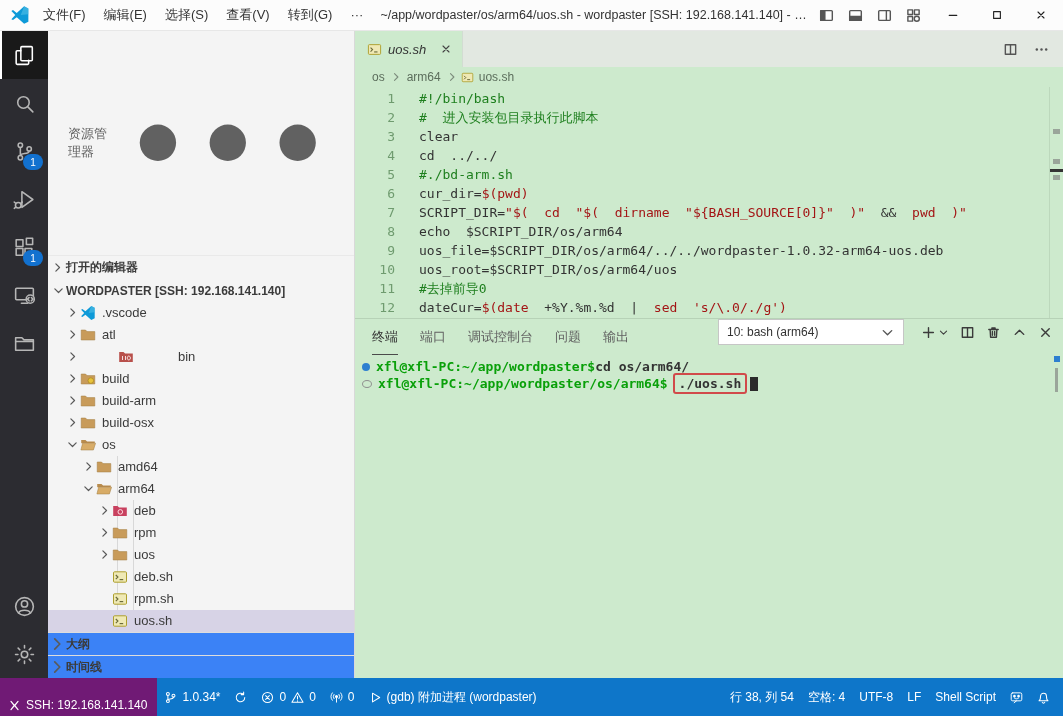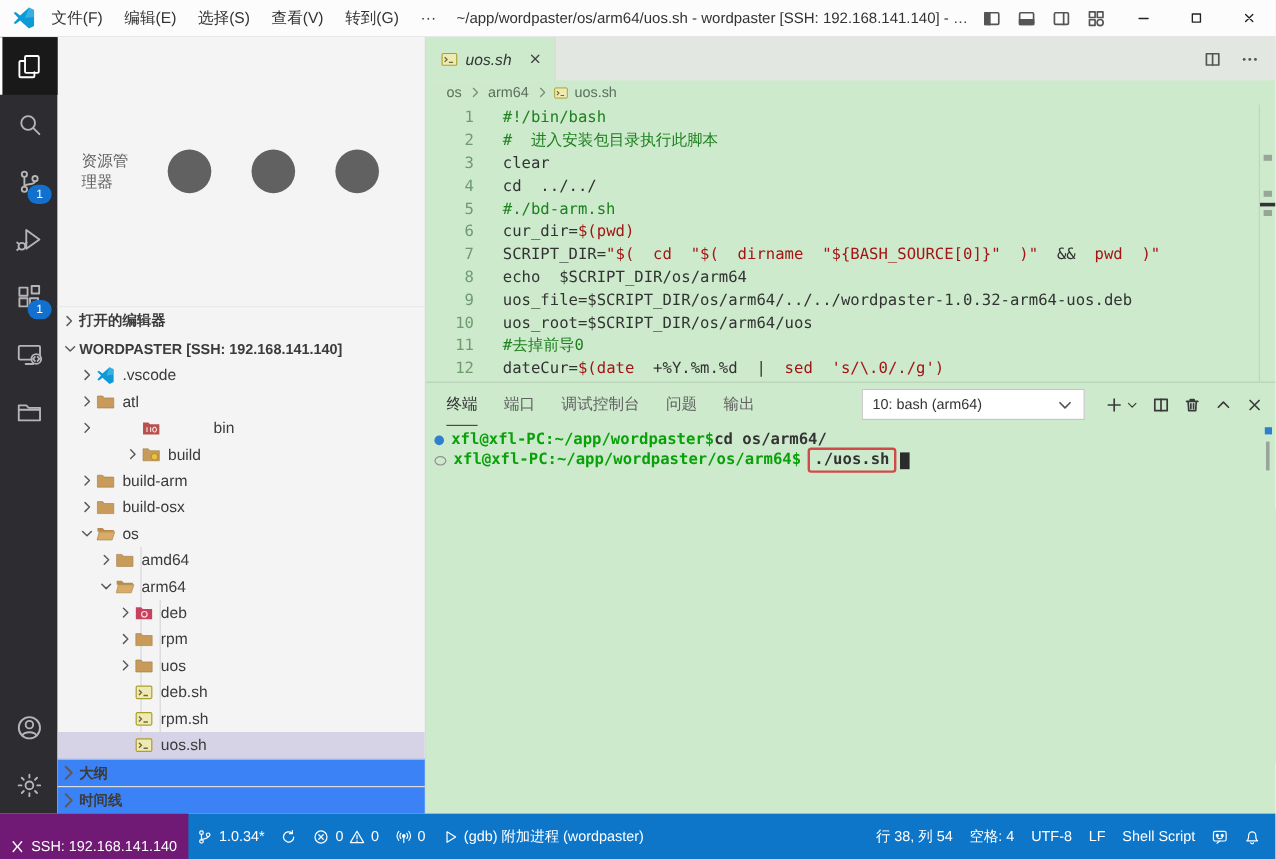--- a/index.html
+++ b/index.html
@@ -71,21 +71,21 @@
   .codeline{display:flex;height:19px}
   .ln{flex:0 0 40px;text-align:right;color:#6f9b6f}
   .lc{padding-left:24px;white-space:pre}
   .tok-p{color:#333333}.tok-c{color:#1e7f1e}.tok-r{color:#a31515}
   .ruler{position:absolute;top:0;right:0;width:13px;height:100%;border-left:1px solid #bcd8bc}
   .rmark{position:absolute;left:3px;width:7px;height:5px;background:#9aa59a}
   .rslider{position:absolute;left:0;width:13px;height:3px;background:#333}
 
   
   .panel{flex:0 0 359px;border-top:1px solid #b7d2b7;display:flex;flex-direction:column;position:relative}
-  .panel-head{flex:0 0 35px;display:flex;align-items:center;padding:0 10px 0 17px;font-size:13px}
+  .panel-head{flex:0 0 35px;display:flex;align-items:flex-start;padding:0 10px 0 17px;font-size:13px}
   .ptab{margin-right:22px;height:35px;display:flex;align-items:center;color:#616161;border-bottom:1px solid transparent}
   .ptab.active{color:#333;border-bottom:1.5px solid #4a4a4a}
   .ph-right{margin-left:auto;display:flex;align-items:center;gap:11px;color:#3b3b3b}
   .dropdown{width:168px;height:24px;background:#fff;border:1px solid #c6c6c6;display:flex;align-items:center;justify-content:space-between;padding:0 8px;font-size:12px;color:#333;margin-right:6px}
   .dropdown svg{width:12px;height:12px;color:#555}
   .ph-right .ic svg{width:15px;height:15px}
   .plus-group{display:flex;align-items:center;gap:2px}
   .plus-group .chev svg{width:11px;height:11px}
   .term{flex:1;padding:3px 0 0 7px;font-family:"DejaVu Sans Mono","Liberation Mono",monospace;font-size:13px;line-height:17px}
   .tline{display:flex;align-items:center;height:17px}
@@ -329,21 +329,21 @@
               </svg>
             </span>
             <span class="fi ic">
               <svg viewBox="0 0 16 16" width="100%" height="100%">
                 <path fill="#b8504b" d="M1.2 3h4.3l1.6 1.6h7.7v8.4H1.2z"></path>
                 <path stroke="#f4dcdc" stroke-width="1" fill="none" d="M4.5 7v4M7.5 7v4M10.8 7a1.6 2 0 1 0 .01 0z"></path>
               </svg>
             </span>
             <span class="lbl">bin</span>
           </div>
-          <div class="row" style="padding-left: 16px; margin-left: 38px;">
+          <div class="row" style="padding-left: 16px;">
             <span class="tw ic">
               <svg viewBox="0 0 16 16" fill="none" stroke="currentColor" stroke-width="1.5" stroke-linecap="round" stroke-linejoin="round" width="100%" height="100%">
                 <path d="M6 3.5 10.5 8 6 12.5"></path>
               </svg>
             </span>
             <span class="fi ic">
               <svg viewBox="0 0 16 16" width="100%" height="100%">
                 <path fill="#c89b5a" stroke="#a07c40" stroke-width=".5" d="M1.2 3h4.3l1.6 1.6h7.7v8.4H1.2z"></path>
                 <circle cx="10.8" cy="9.6" r="2.8" fill="#e8c33c" stroke="#a8851b" stroke-width=".7"></circle>
               </svg>

